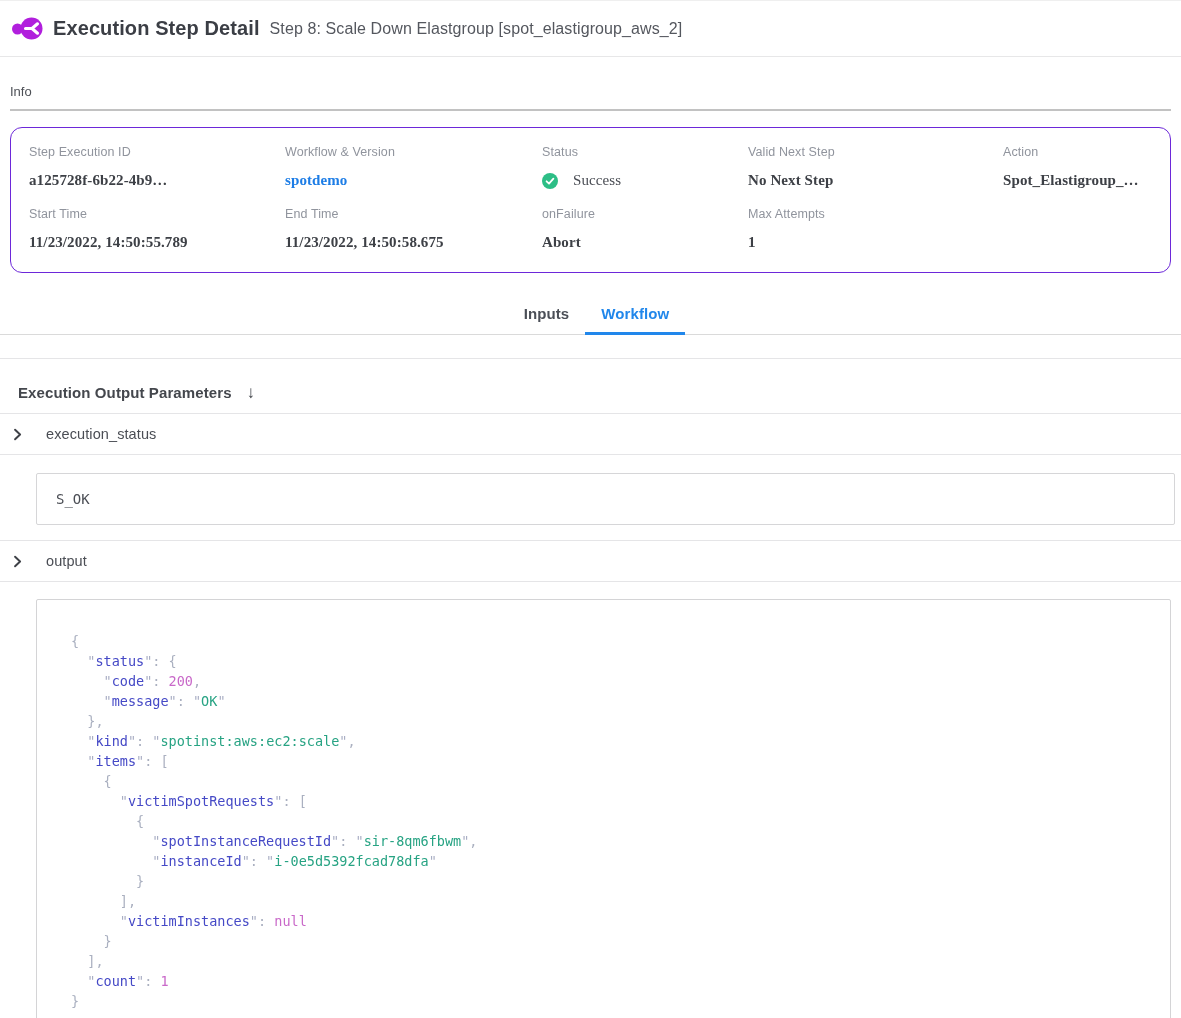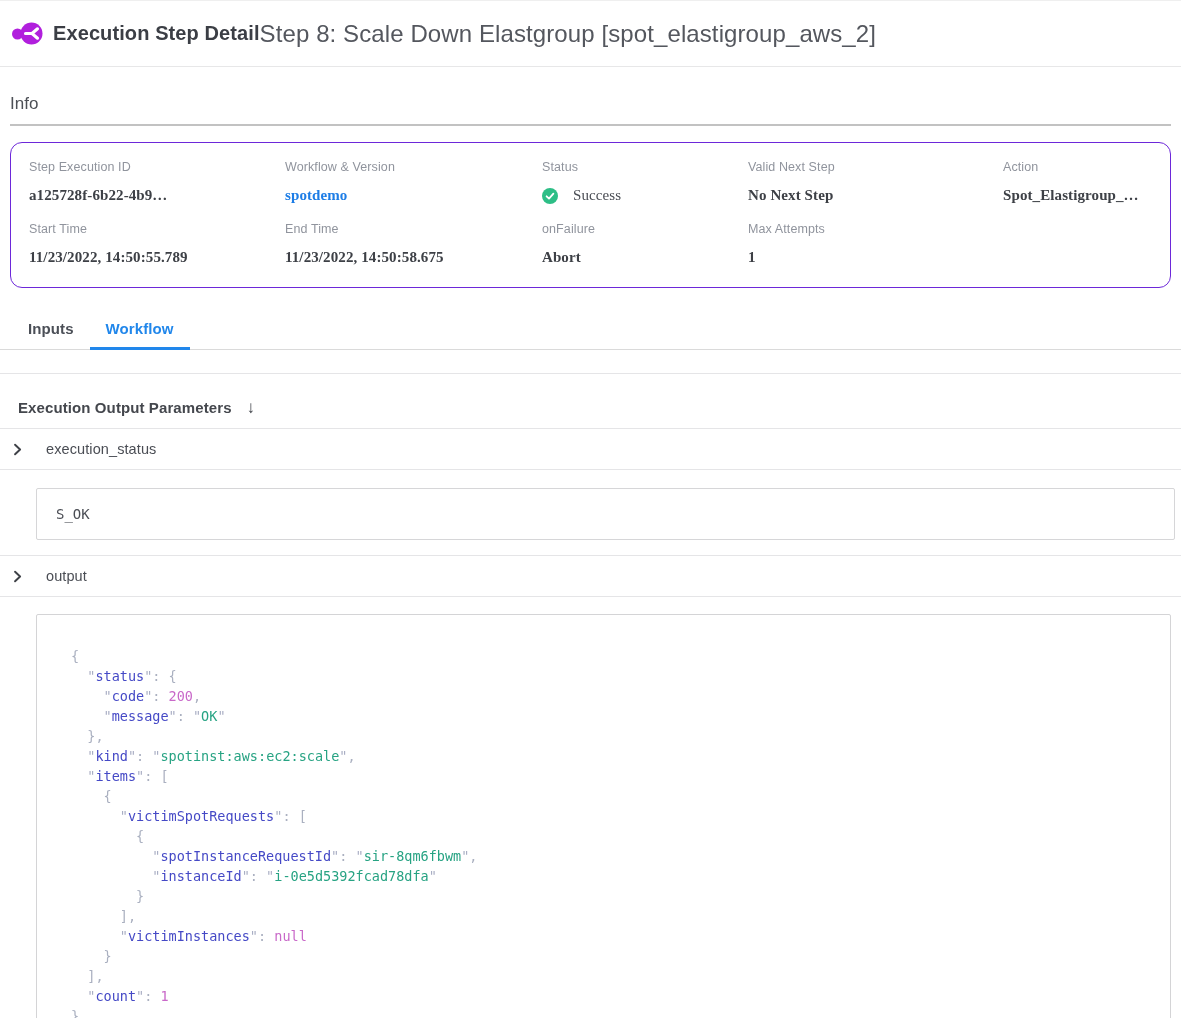--- a/index.html
+++ b/index.html
@@ -20,40 +20,40 @@
   *{box-sizing:border-box;margin:0;padding:0;}
   html,body{width:1181px;height:1018px;overflow:hidden;}
   body{
     background:#ffffff;
     font-family:"Liberation Sans","DejaVu Sans",sans-serif;
     color:var(--text-dark);
     border-top:1px solid #efefef;
   }
   
   .app-header{
-    height:66px;
+    height:56px;
     display:flex;
     align-items:center;
     padding:0 12px;
     border-bottom:1px solid #e7e7e8;
   }
   .logo{flex:0 0 auto;margin-right:10px;display:flex;align-items:center;}
   .page-title{
     font-size:20px;font-weight:700;color:#3b3e45;letter-spacing:.1px;
   }
   .page-subtitle{
-    font-size:24px;font-weight:400;color:var(--text-mid);letter-spacing:.1px;
+    font-size:16px;font-weight:400;color:var(--text-mid);margin-left:10px;letter-spacing:.1px;
   }
   
   .info-head{
     margin:27px 10px 0 10px;
     padding-bottom:10px;
     border-bottom:2px solid #c2c2c2;
   }
-  .info-head h2{font-size:17px;font-weight:400;color:#4d5056;}
+  .info-head h2{font-size:13px;font-weight:400;color:#4d5056;}
   
   .info-card{
     margin:16px 10px 0 10px;
     border:1px solid #6d28d9;
     border-radius:12px;
     padding:17px 0 21px 18px;
   }
   .info-grid{
     display:grid;
     grid-template-columns:256px 257px 206px 255px 1fr;
@@ -66,20 +66,21 @@
     margin-top:13px;font-size:15px;font-weight:700;color:#3d4046;letter-spacing:.1px;font-family:Liberation Serif, serif;
   }
   .field-value.link{color:var(--link-blue);cursor:pointer;}
   .status-val{display:flex;align-items:center;gap:15px;}
   
   .tabs{
     margin-top:18px;
     display:flex;
     padding-left:12px;
     border-bottom:1px solid #dadada;
+    justify-content:center;
   }
   .tab{
     position:relative;
     padding:14px 16px 12px 16px;
     font-size:15px;font-weight:700;color:#4b4f57;
     cursor:pointer;letter-spacing:.1px;
   }
   .tab.active{color:var(--tab-active-blue);}
   .tab.active::after{
     content:"";position:absolute;left:0;right:0;bottom:-1px;height:3px;

